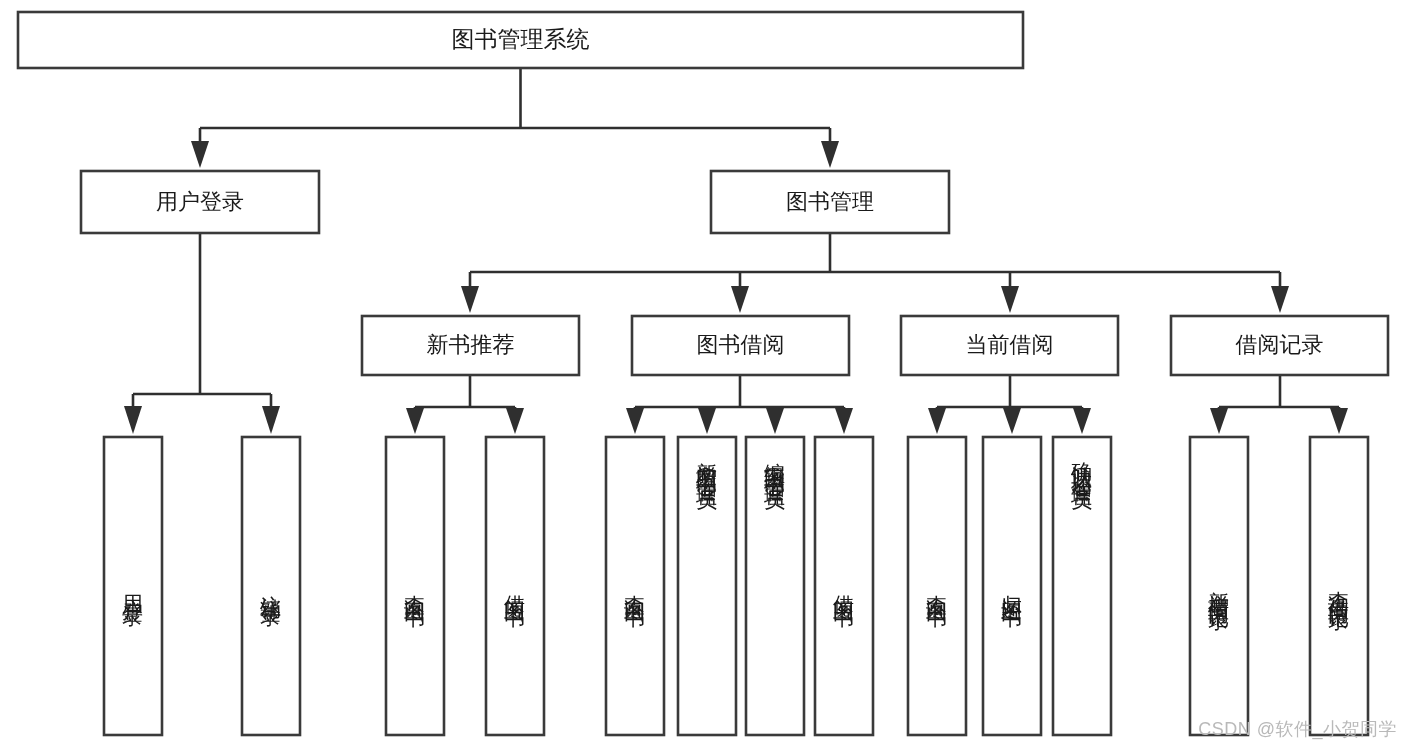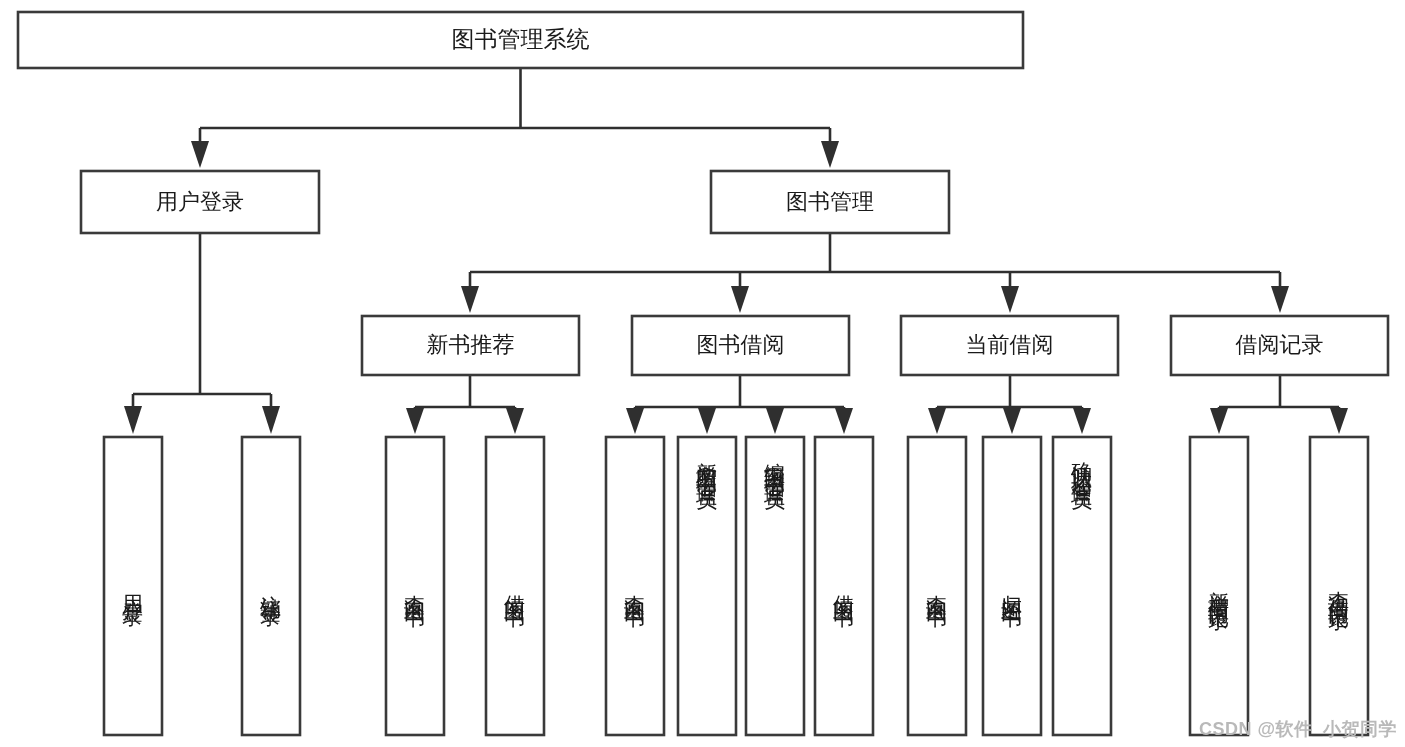--- a/index.html
+++ b/index.html
@@ -70,21 +70,20 @@
   }
   .watermark {
     position: absolute;
     right: 8px;
     bottom: 6px;
     font-family: "Liberation Sans", "DejaVu Sans", sans-serif;
     font-size: 18px;
     color: #b9b9b9;
     letter-spacing: 0.5px;
     user-select: none;
-    font-weight: bold;
   }
 </style>
 </head>
 <body>
 
 <div id="diagram-canvas">
 
   <svg id="flow-svg" viewBox="0 0 1405 747">
 
     <g>

